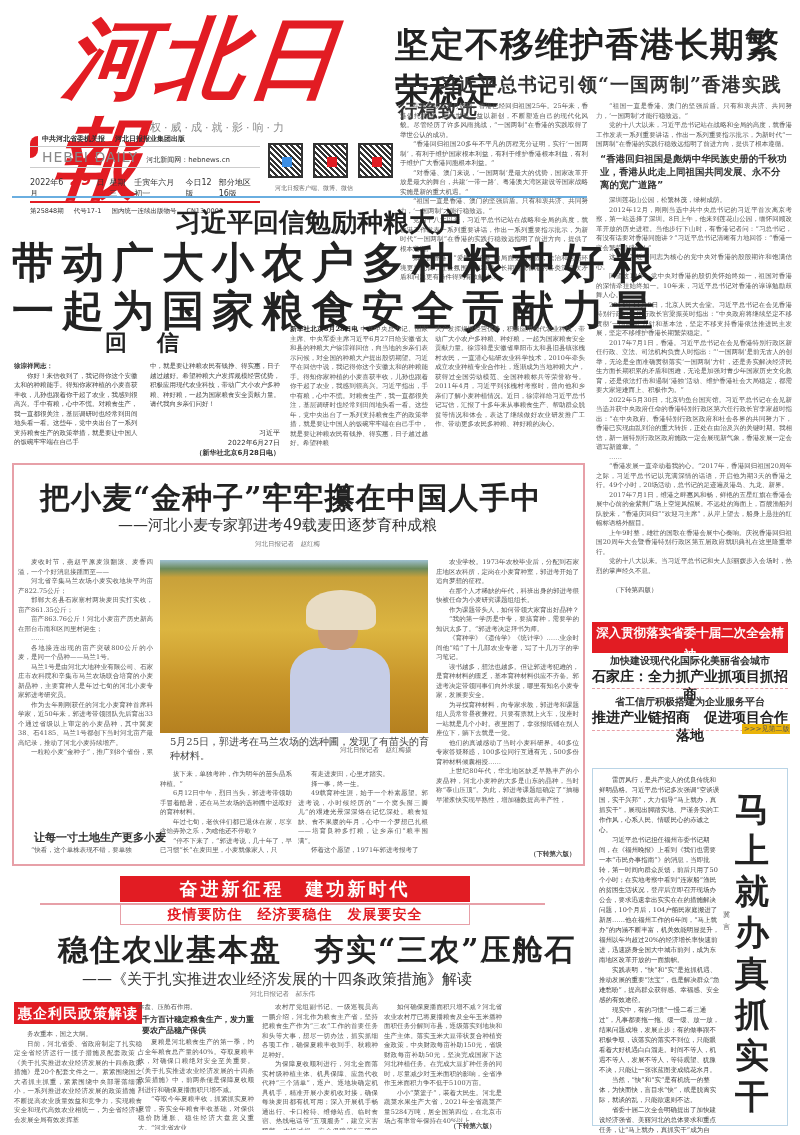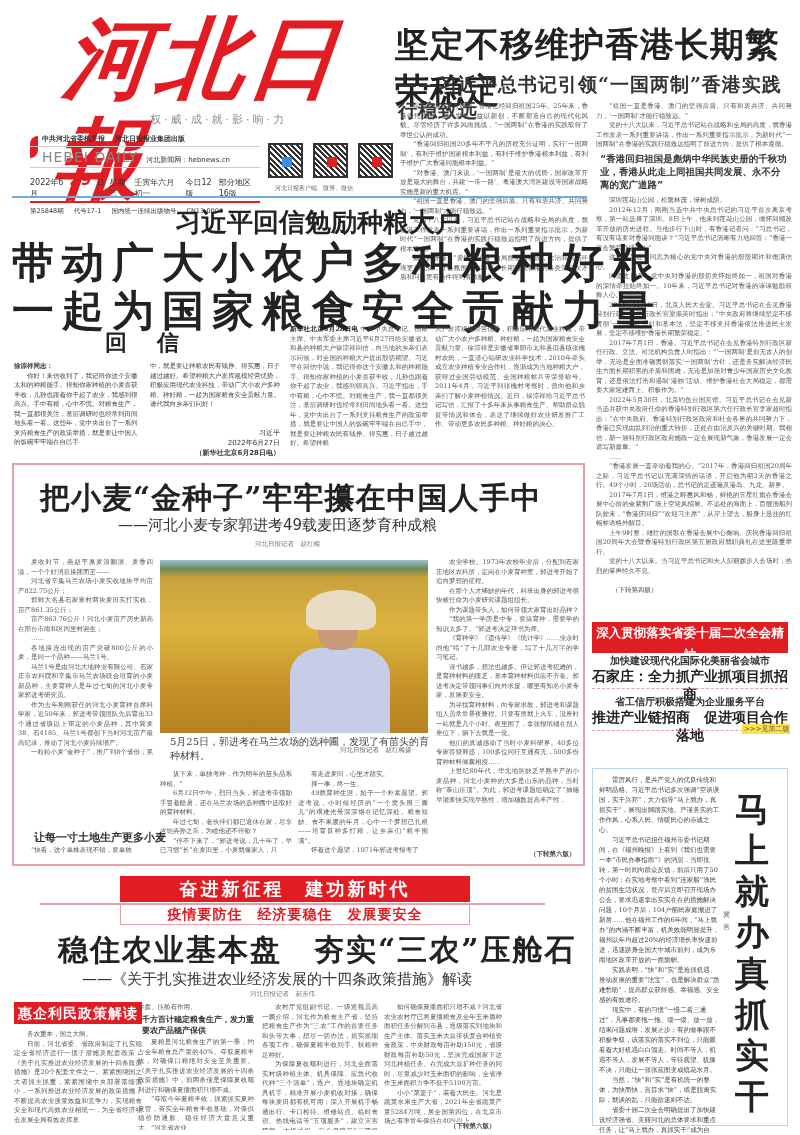--- a/index.html
+++ b/index.html
@@ -1,19 +1,19 @@
 <!DOCTYPE html>
 <html><head>
 <meta charset="utf-8">
 <style>
 *{box-sizing:border-box;margin:0;padding:0}
 body{width:800px;height:1135px;background:#fff;font-family:"DejaVu Serif",serif;color:#333;overflow:hidden;position:relative}
 .abs{position:absolute}
 .masthead-logo{left:65px;top:8px;width:320px;height:100px;font-family:"DejaVu Serif",serif;font-size:88px;font-weight:bold;color:#e21c23;letter-spacing:4px;line-height:100px;font-style:italic;transform:skewX(-6deg)}
-.slogan{left:150px;top:112px;font-size:11px;color:#888;letter-spacing:3px;font-family:"DejaVu Sans",sans-serif}
+.slogan{left:150px;top:120px;font-size:11px;color:#888;letter-spacing:3px;font-family:"DejaVu Sans",sans-serif}
 .pub-info{left:30px;top:134px;width:230px;font-family:"DejaVu Sans",sans-serif;font-size:7px;color:#333}
 .pub-row1{display:flex;gap:10px;font-weight:bold;border-bottom:1px solid #ccc;padding-bottom:2px}
 .pub-row2{display:flex;align-items:baseline;gap:8px;padding:2px 0;border-bottom:1px solid #ccc}
 .hebei-daily{font-size:14px;color:#888;letter-spacing:1px}
 .date-row{display:flex;align-items:baseline;gap:5px;font-size:8px;padding:2px 0;border-bottom:2px solid #e21c23}
 .date-big{color:#e21c23;font-size:16px;font-weight:bold}
 .issue-row{display:flex;gap:10px;font-size:6.5px;padding-top:4px}
 .logo-mark{left:30px;top:136px;width:8px;height:22px;background:#e21c23;border-radius:8px 0 8px 0}
 .qr-group{left:268px;top:143px;display:flex;gap:10px}
 .qr{width:35px;height:35px;background:repeating-linear-gradient(45deg,#333 0 2px,#fff 2px 4px),#fff;border:2px solid #333;position:relative}
@@ -212,21 +212,21 @@
 </div>
 <div class="abs" style="left:530px;top:850px;font-size:6.5px;font-weight:bold;color:#444">（下转第六版）</div>
 
 <div class="abs right-col red-banner" style="top:622px;height:31px;font-size:12.5px;line-height:22px">深入贯彻落实省委十届二次全会精神</div>
 <div class="abs right-col sjz-kicker" style="top:654px">加快建设现代化国际化美丽省会城市</div>
 <div class="abs right-col sjz-title" style="top:668px">石家庄：全力抓产业抓项目抓招商</div>
 <div class="abs right-col dashed" style="top:688px"></div>
 <div class="abs right-col sjz-kicker" style="top:695px">省工信厅积极搭建为企业服务平台</div>
 <div class="abs right-col sjz-title" style="top:709px">推进产业链招商　促进项目合作落地</div>
 <div class="abs right-col dashed" style="top:730px"></div>
-<div class="abs" style="left:742px;top:724px;background:#fde047;padding-left:2px;font-size:7px;color:#555;font-family:'DejaVu Sans',sans-serif">&gt;&gt;&gt;见第二版</div>
+<div class="abs" style="left:742px;top:724px;background:#eab308;padding-left:2px;font-size:7px;color:#555;font-family:'DejaVu Sans',sans-serif">&gt;&gt;&gt;见第二版</div>
 
 <div class="abs commentary">
   <div class="comm-text">
     <p>雷厉风行，是共产党人的优良传统和鲜明品格。习近平总书记多次强调“空谈误国，实干兴邦”，大力倡导“马上就办，真抓实干”，展现出脚踏实地、严谨务实的工作作风，心系人民、情暖民心的赤诚之心。</p>
     <p>习近平总书记担任福州市委书记期间，在《福州晚报》上看到《我们也需要一本“市民办事指南”》的消息，当即批转，第一时间向群众反馈，前后只用了50个小时；在实地考察中看到“连家船”渔民的贫困生活状况，登岸后立即召开现场办公会，要求迅速拿出实实在在的措施解决问题，10个月后，104户船民家庭搬进了新居……他在福州工作的6年间，“马上就办”的内涵不断丰富，机关效能明显提升，福州以年均超过20%的经济增长率快速前进，迅速跻身全国大中城市前列，成为东南地区改革开放的一面旗帜。</p>
     <p>实践表明，“快”和“实”是抢抓机遇、推动发展的重要“法宝”，也是解决群众“急难愁盼”，提高群众获得感、幸福感、安全感的有效途径。</p>
     <p>现实中，有的习惯“一慢二看三通过”，凡事都要拖一拖、缓一缓、放一放，结果问题成堆，发展止步；有的做事跟不积极争取，该落实的落实不到位，只能眼看着大好机遇白白溜走。时间不等人，机遇不等人，发展不等人，等待观望、犹豫不决，只能让一张张蓝图变成镜花水月。</p>
     <p>当然，“快”和“实”是有机统一的整体，为快而快，盲目求“快”，或是脱离实际，就谈的乱，只能欲速则不达。</p>
     <p>省委十届二次全会明确提出了加快建设经济强省、美丽河北的总体要求和重点任务，让“马上就办，真抓实干”成为自觉，成为常态，时刻铭响“落实落实再落实”的奋进鼓点，雷厉风行，只争朝夕，各行各业都来创优争先，我们就一定能在新的赶考之路上交出优异成绩单。</p>
   </div>

